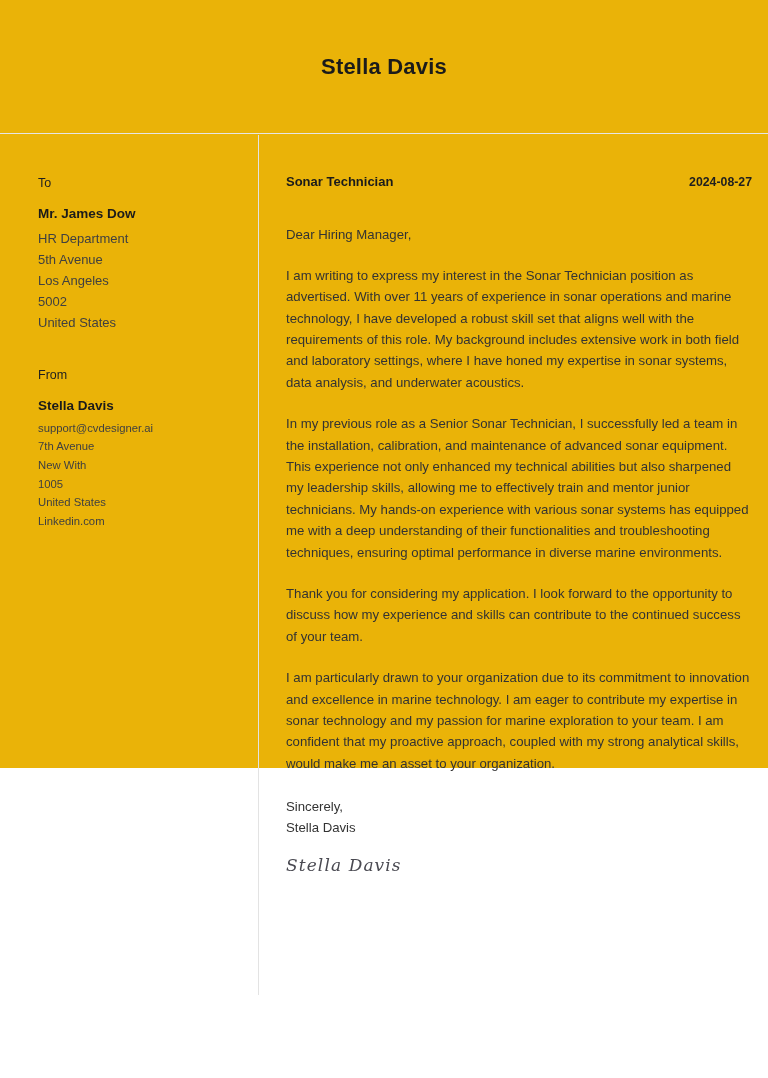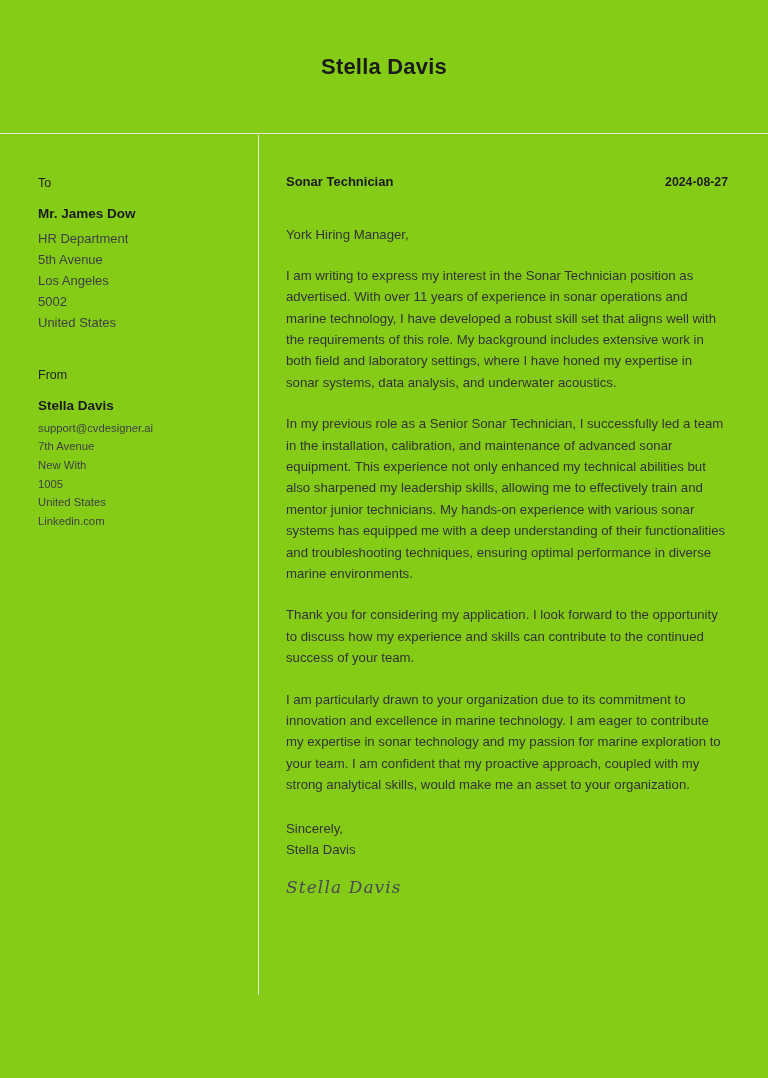--- a/index.html
+++ b/index.html
@@ -12,22 +12,22 @@
     height: 1078px;
     font-family: "Liberation Sans", sans-serif;
     color: #2b2b2b;
     -webkit-font-smoothing: antialiased;
     overflow: hidden;
   }
 
   .page {
     position: relative;
     width: 768px;
-    height: 1078px;
-    background: #84cc16;
+    height: 768px;
+    background: #eab308;
     box-sizing: border-box;
   }
 
   
   .header {
     height: 134px;
     display: flex;
     align-items: center;
     justify-content: center;
     box-sizing: border-box;
@@ -91,21 +91,21 @@
     margin-top: 36px;
   }
   .from-block .block-name {
     margin-bottom: 4px;
   }
 
   
   .main {
     flex: 1 1 auto;
     box-sizing: border-box;
-    padding: 40px 40px 0 28px;
+    padding: 40px 16px 0 28px;
     min-width: 0;
   }
   .main-topline {
     display: flex;
     align-items: baseline;
     justify-content: space-between;
     margin-bottom: 34px;
   }
   .job-title {
     font-size: 13px;
@@ -190,21 +190,21 @@
 
     </aside>
 
     <main class="main">
 
       <div class="main-topline">
         <div class="job-title">Sonar Technician</div>
         <div class="letter-date">2024-08-27</div>
       </div>
 
-      <p class="salutation">York Hiring Manager,</p>
+      <p class="salutation">Dear Hiring Manager,</p>
 
       <p class="para">I am writing to express my interest in the Sonar Technician position as advertised. With over 11 years of experience in sonar operations and marine technology, I have developed a robust skill set that aligns well with the requirements of this role. My background includes extensive work in both field and laboratory settings, where I have honed my expertise in sonar systems, data analysis, and underwater acoustics.</p>
       <p class="para">In my previous role as a Senior Sonar Technician, I successfully led a team in the installation, calibration, and maintenance of advanced sonar equipment. This experience not only enhanced my technical abilities but also sharpened my leadership skills, allowing me to effectively train and mentor junior technicians. My hands-on experience with various sonar systems has equipped me with a deep understanding of their functionalities and troubleshooting techniques, ensuring optimal performance in diverse marine environments.</p>
       <p class="para">Thank you for considering my application. I look forward to the opportunity to discuss how my experience and skills can contribute to the continued success of your team.</p>
       <p class="para">I am particularly drawn to your organization due to its commitment to innovation and excellence in marine technology. I am eager to contribute my expertise in sonar technology and my passion for marine exploration to your team. I am confident that my proactive approach, coupled with my strong analytical skills, would make me an asset to your organization.</p>
 
       <div class="closing">
         <div class="closing-line">Sincerely,</div>
         <div class="closing-line">Stella Davis</div>
         <div class="signature">Stella Davis</div>

